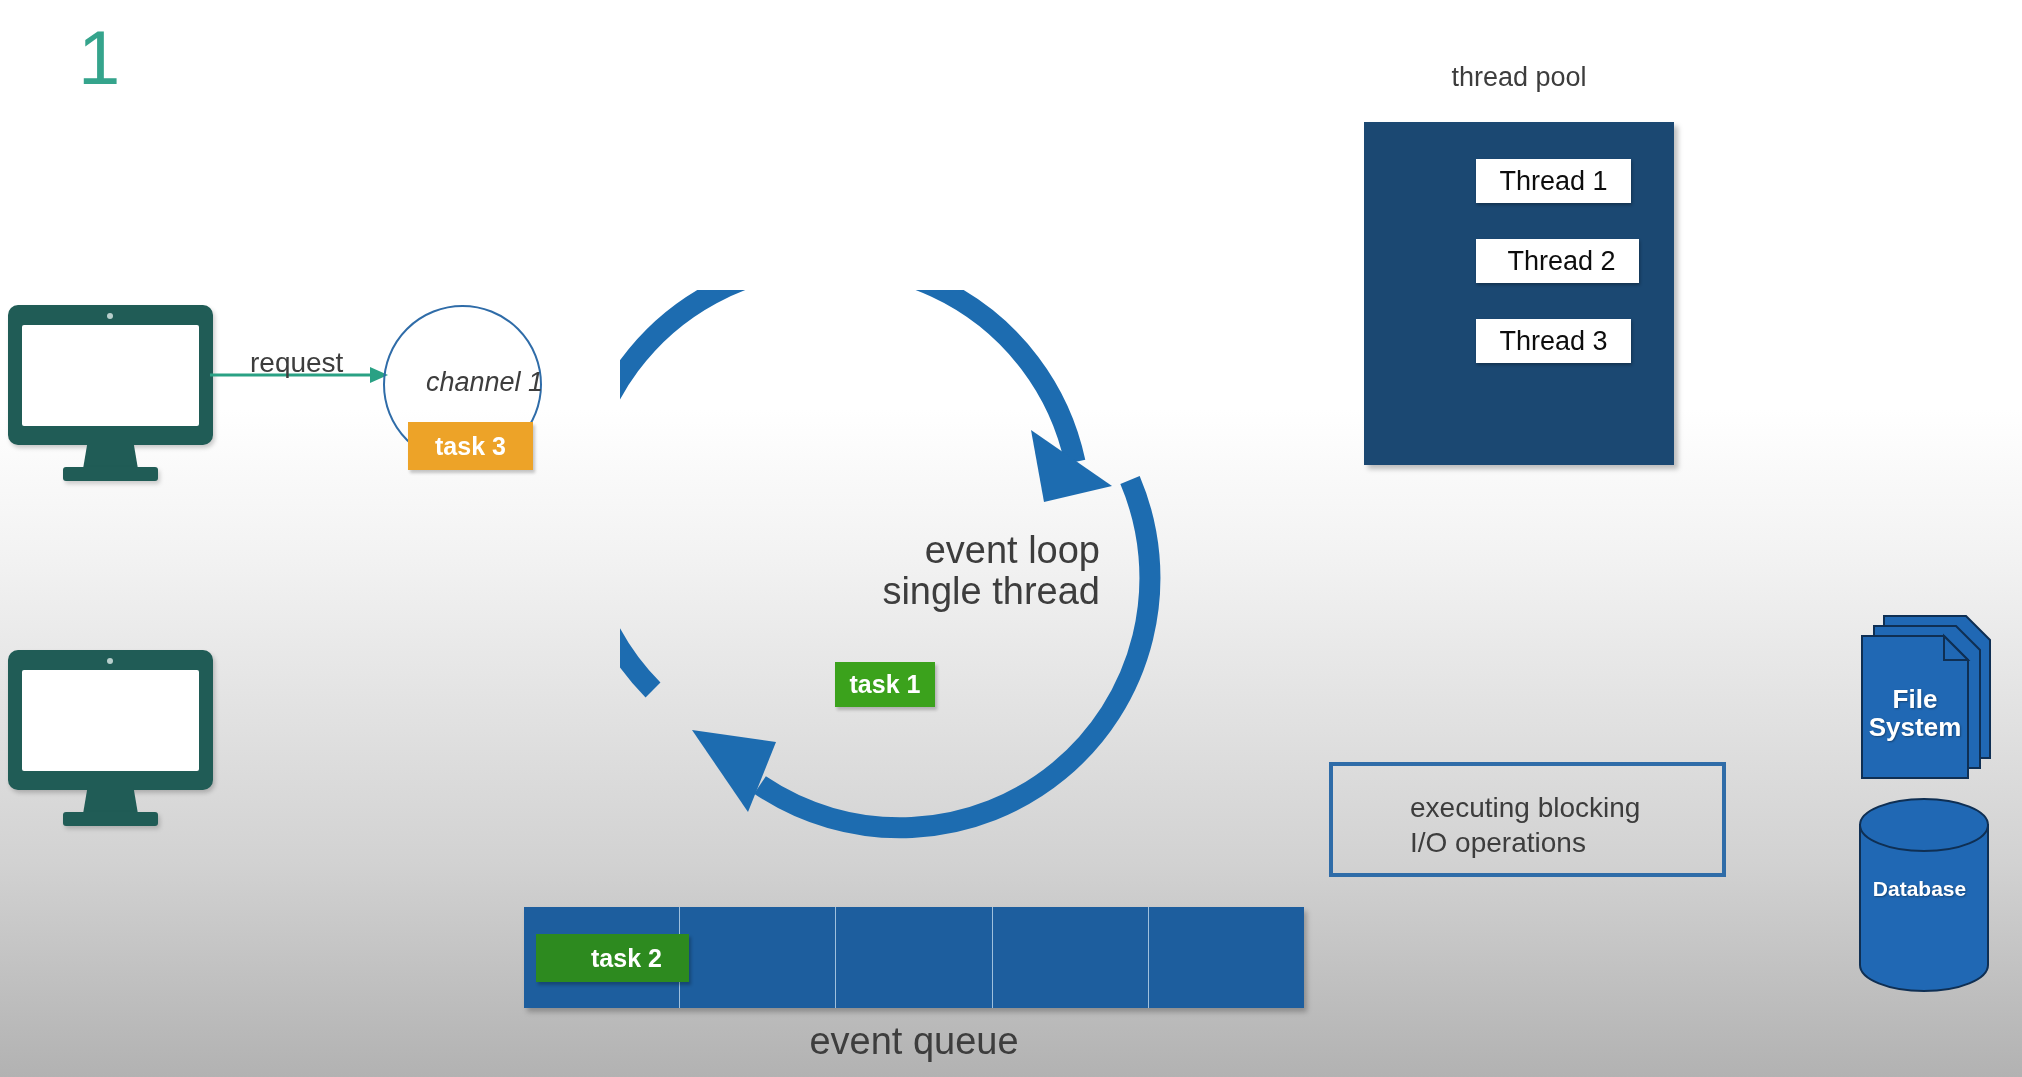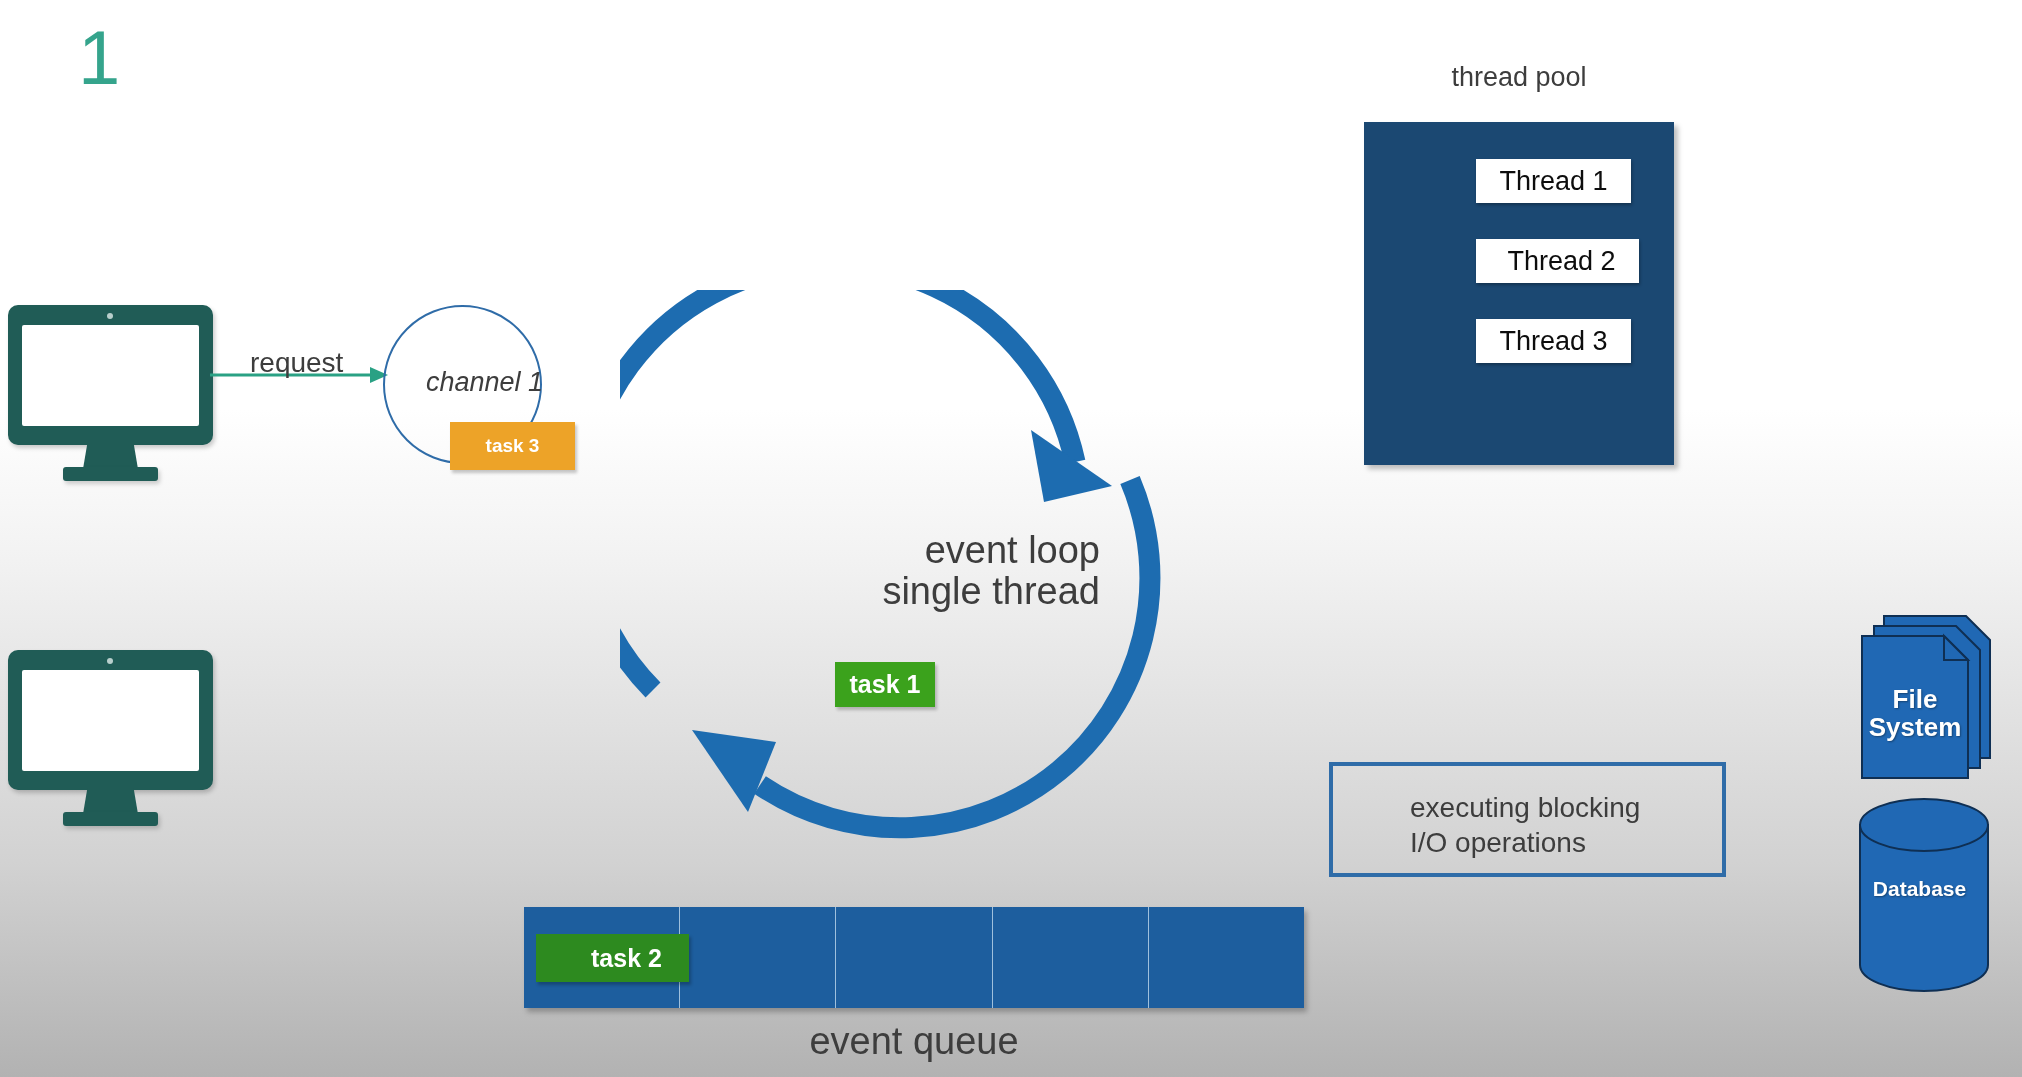--- a/index.html
+++ b/index.html
@@ -106,25 +106,25 @@
     width: 125px;
     text-align: center;
     font-size: 27px;
     font-style: italic;
     font-weight: normal;
     color: #3d3d3d;
     margin-left: 22px;
   }
   #task3-chip {
     position: absolute;
-    left: 450px; top: 422px;
+    left: 408px; top: 422px;
     width: 125px; height: 48px;
     background: #eda328;
     color: #ffffff;
-    font-size: 19px;
+    font-size: 25px;
     font-weight: bold;
     display: flex;
     align-items: center;
     justify-content: center;
     box-shadow: 2px 3px 3px rgba(0,0,0,0.22);
   }
 
   
   #event-loop-ring {
     position: absolute;

